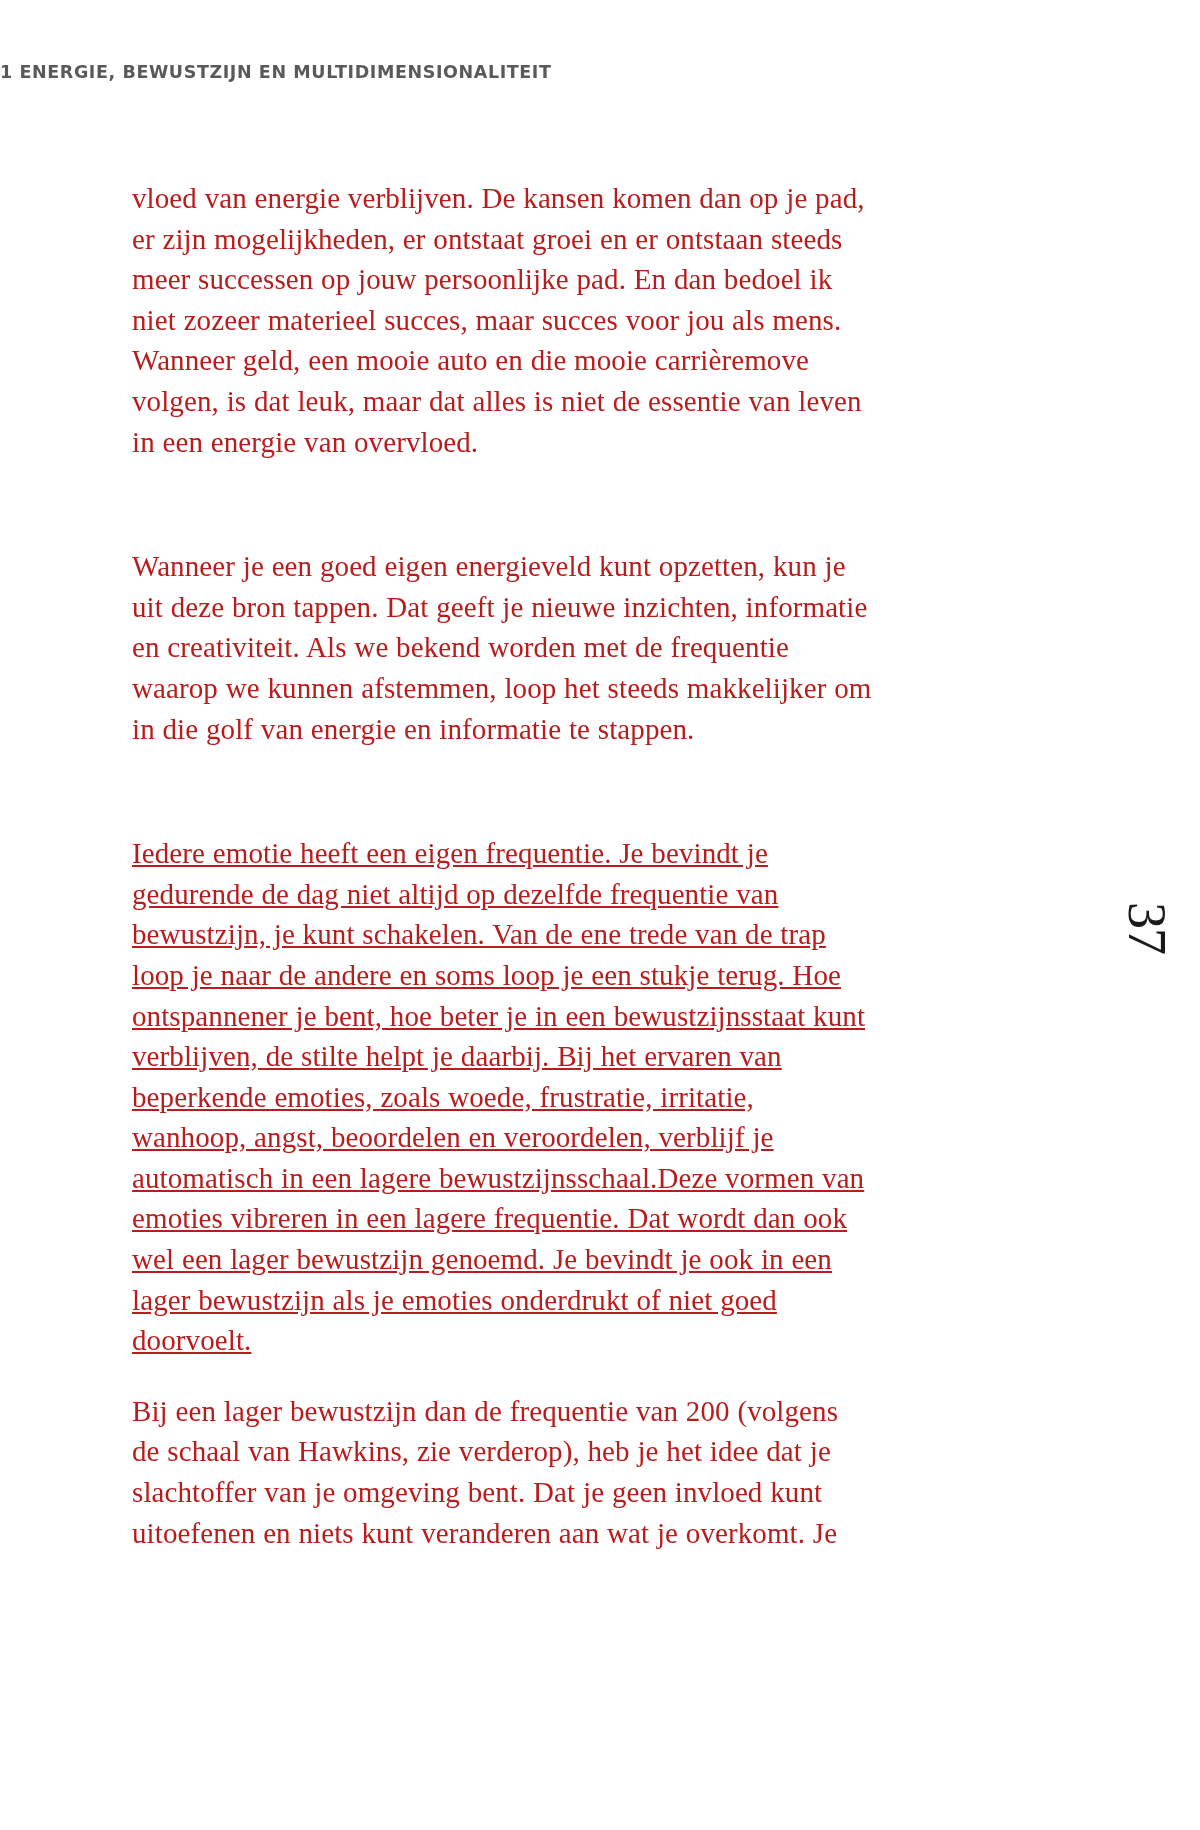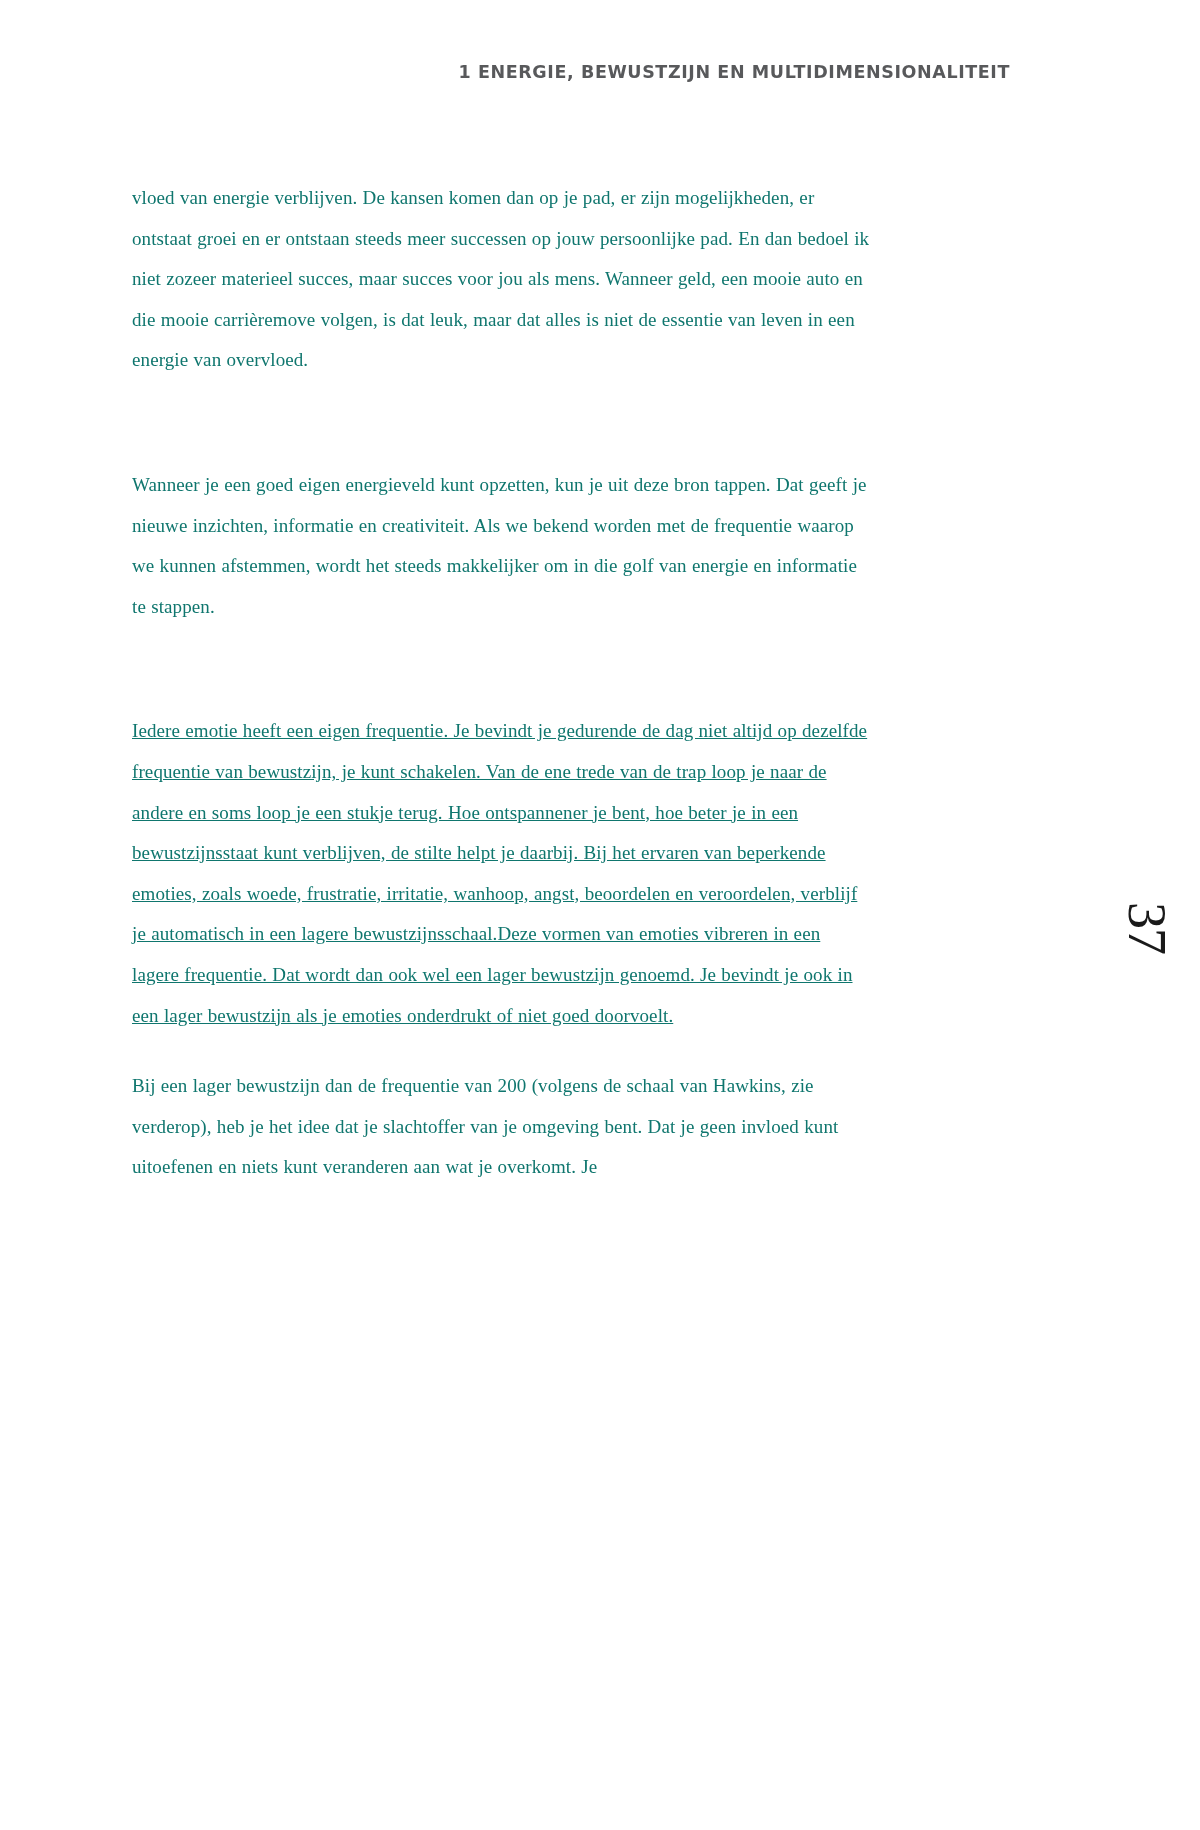--- a/index.html
+++ b/index.html
@@ -15,21 +15,21 @@
     overflow: hidden;
     font-family: "Liberation Serif", "DejaVu Serif", serif;
   }
 
   
   .running-head {
     position: absolute;
     left: 0;
     top: 62px;
     width: 1010px;
-    text-align: right;
+    text-align: left;
     font-family: "DejaVu Sans", "Liberation Sans", sans-serif;
     font-weight: bold;
     font-size: 17.5px;
     letter-spacing: 0.6px;
     color: #58595b;
     white-space: nowrap;
   }
 
   
   .folio {
@@ -52,23 +52,23 @@
 
   
   .text-block {
     position: absolute;
     left: 132px;
     top: 178px;
     width: 740px;
   }
   .para {
     margin: 0 0 34px 0;
-    font-size: 19px;
+    font-size: 29px;
     line-height: 40.6px;
-    color: #0f766e;
+    color: #b91c1c;
     text-align: left;
     letter-spacing: 0.1px;
     word-spacing: 0.4px;
   }
   .para:last-child { margin-bottom: 0; }
   .para.gap-large { margin-bottom: 84px; }
   .para.gap-small { margin-bottom: 30px; text-decoration: underline; }
 
   .section-heading {
     margin: 0 0 1px 0;
@@ -86,21 +86,21 @@
 <div class="page">
 
   <div class="running-head">1 ENERGIE, BEWUSTZIJN EN MULTIDIMENSIONALITEIT</div>
 
   <div class="folio">37</div>
 
   <div class="text-block">
 
     <p class="para gap-large">vloed van energie verblijven. De kansen komen dan op je pad, er zijn mogelijkheden, er ontstaat groei en er ontstaan steeds meer successen op jouw persoonlijke pad. En dan bedoel ik niet zozeer materieel succes, maar succes voor jou als mens. Wanneer geld, een mooie auto en die mooie carrièremove volgen, is dat leuk, maar dat alles is niet de essentie van leven in een energie van overvloed.</p>
 
-    <p class="para gap-large">Wanneer je een goed eigen energieveld kunt opzetten, kun je uit deze bron tappen. Dat geeft je nieuwe inzichten, informatie en creativiteit. Als we bekend worden met de frequentie waarop we kunnen afstemmen, wordt het steeds makkelijker om in die golf van energie en informatie te stappen.</p>
+    <p class="para gap-large">Wanneer je een goed eigen energieveld kunt opzetten, kun je uit deze bron tappen. Dat geeft je nieuwe inzichten, informatie en creativiteit. Als we bekend worden met de frequentie waarop we kunnen afstemmen, loop het steeds makkelijker om in die golf van energie en informatie te stappen.</p>
 
 
     <p class="para gap-small">Iedere emotie heeft een eigen frequentie. Je bevindt je gedurende de dag niet altijd op dezelfde frequentie van bewustzijn, je kunt schakelen. Van de ene trede van de trap loop je naar de andere en soms loop je een stukje terug. Hoe ontspannener je bent, hoe beter je in een bewustzijnsstaat kunt verblijven, de stilte helpt je daarbij. Bij het ervaren van beperkende emoties, zoals woede, frustratie, irritatie, wanhoop, angst, beoordelen en veroordelen, verblijf je automatisch in een lagere bewustzijnsschaal.Deze vormen van emoties vibreren in een lagere frequentie. Dat wordt dan ook wel een lager bewustzijn genoemd. Je bevindt je ook in een lager bewustzijn als je emoties onderdrukt of niet goed doorvoelt.</p>
 
     <p class="para">Bij een lager bewustzijn dan de frequentie van 200 (volgens de schaal van Hawkins, zie verderop), heb je het idee dat je slachtoffer van je omgeving bent. Dat je geen invloed kunt uitoefenen en niets kunt veranderen aan wat je overkomt. Je</p>
 
   </div>
 
 </div>
 

